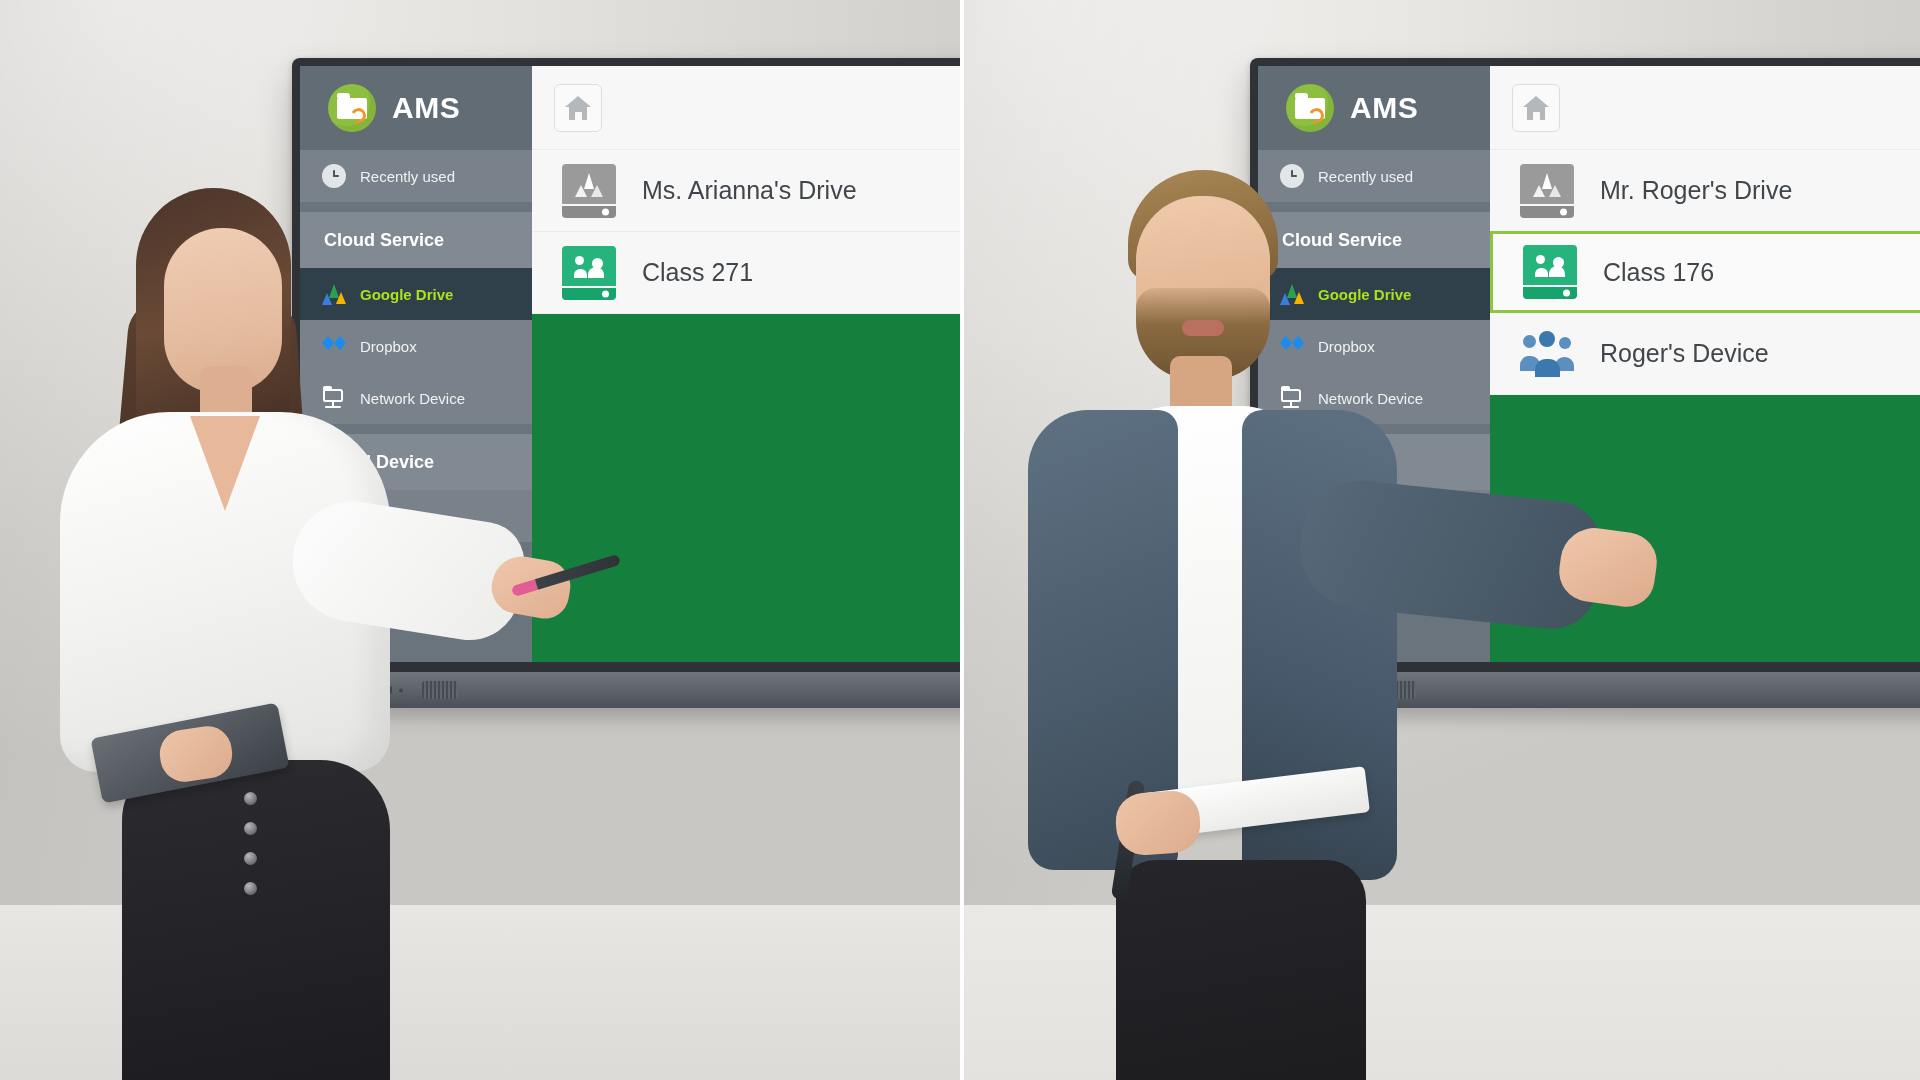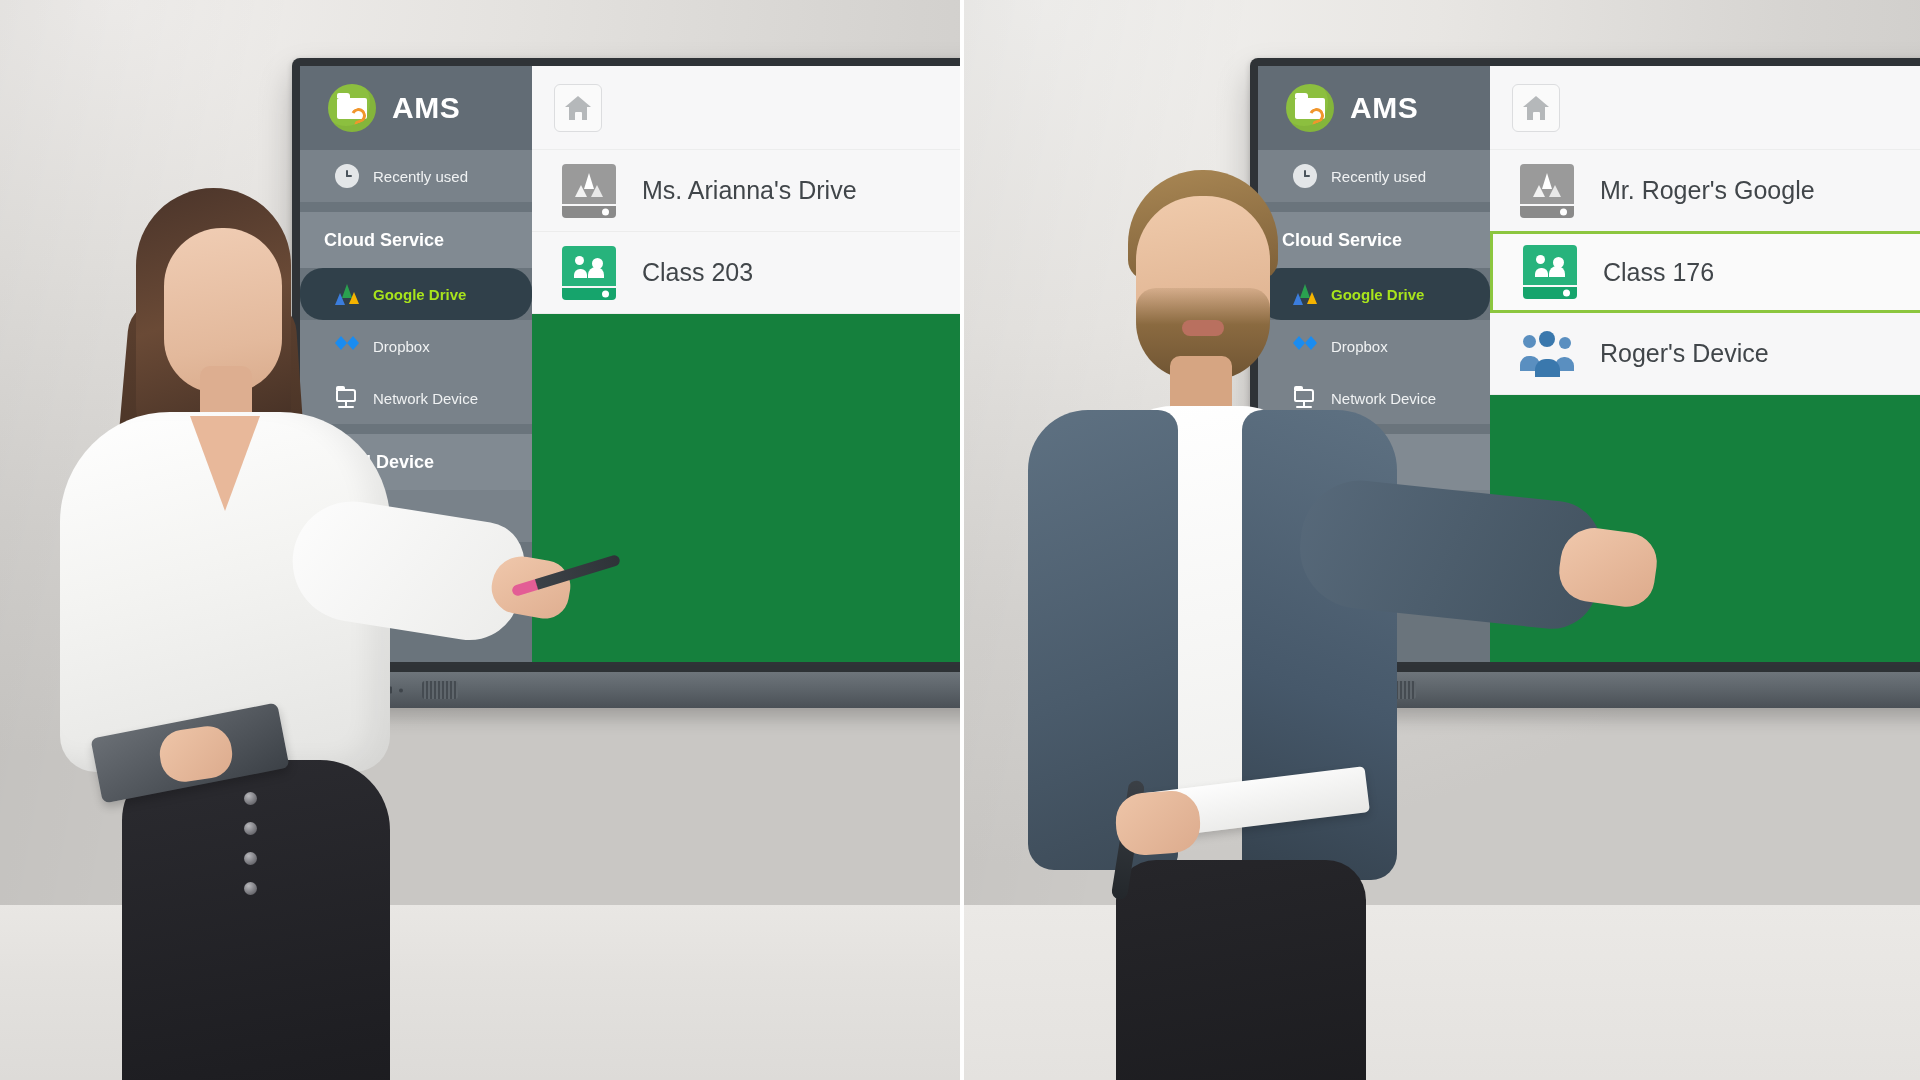--- a/index.html
+++ b/index.html
@@ -95,30 +95,30 @@
   }
   .brand-logo .clip {
     position: absolute; right: 10px; bottom: 9px; width: 15px; height: 15px;
     border: 3px solid #f0962c; border-radius: 50% 50% 50% 2px;
     border-left-color: transparent; transform: rotate(-20deg);
   }
   .brand-title { font-size: 30px; font-weight: 700; letter-spacing: .5px; }
 
   .nav-item {
     height: 52px; display: flex; align-items: center; gap: 14px;
-    padding-left: 35px; font-size: 15px; color: #f0f2f3;
+    padding-left: 22px; font-size: 15px; color: #f0f2f3;
     background: #79828a;
   }
   .nav-item.sep { height: 10px; background: #6a747c; padding: 0; }
   .nav-group {
     height: 56px; display: flex; align-items: center; padding-left: 24px;
     font-size: 18px; font-weight: 700; color: #fff; background: #818a92;
   }
   .nav-item.sub { background: #79828a; }
-  .nav-item.selected { background: #30404a; border-radius: 23px; }
+  .nav-item.selected { background: #30404a; }
   .nav-item.selected .nav-label { color: #a8e41c; font-weight: 600; }
   .nav-label { white-space: nowrap; }
 
   .ico { width: 24px; height: 24px; flex: 0 0 24px; position: relative; }
   .ico-clock {
     border-radius: 50%; background: #e3e6e8;
   }
   .ico-clock:before, .ico-clock:after {
     content:""; position:absolute; background:#4b555d; border-radius:1px;
   }
@@ -476,21 +476,21 @@
                     <span class="h1"></span>
                     <span class="h2"></span>
                     <span class="b1"></span>
                     <span class="b2"></span>
                   </span>
                 </span>
               <span class="bar">
                   <span class="led"></span>
                 </span>
             </span>
-            <span class="file-name">Class 203</span>
+            <span class="file-name">Class 271</span>
           </div>
 
         </div>
 
       </div>
     </div>
     <div class="chin">
       <span class="ports">
         <span class="port wide"></span>
           <span class="port"></span>
@@ -602,21 +602,21 @@
                   <span class="gdglyph">
                     <i class="a"></i>
                     <i class="b"></i>
                     <i class="c"></i>
                   </span>
                 </span>
               <span class="bar">
                   <span class="led"></span>
                 </span>
             </span>
-            <span class="file-name">Mr. Roger's Google</span>
+            <span class="file-name">Mr. Roger's Drive</span>
           </div>
 
           <div class="file-row highlight">
             <span class="dicon green">
               <span class="box">
                   <span class="people">
                     <span class="h1"></span>
                     <span class="h2"></span>
                     <span class="b1"></span>
                     <span class="b2"></span>

